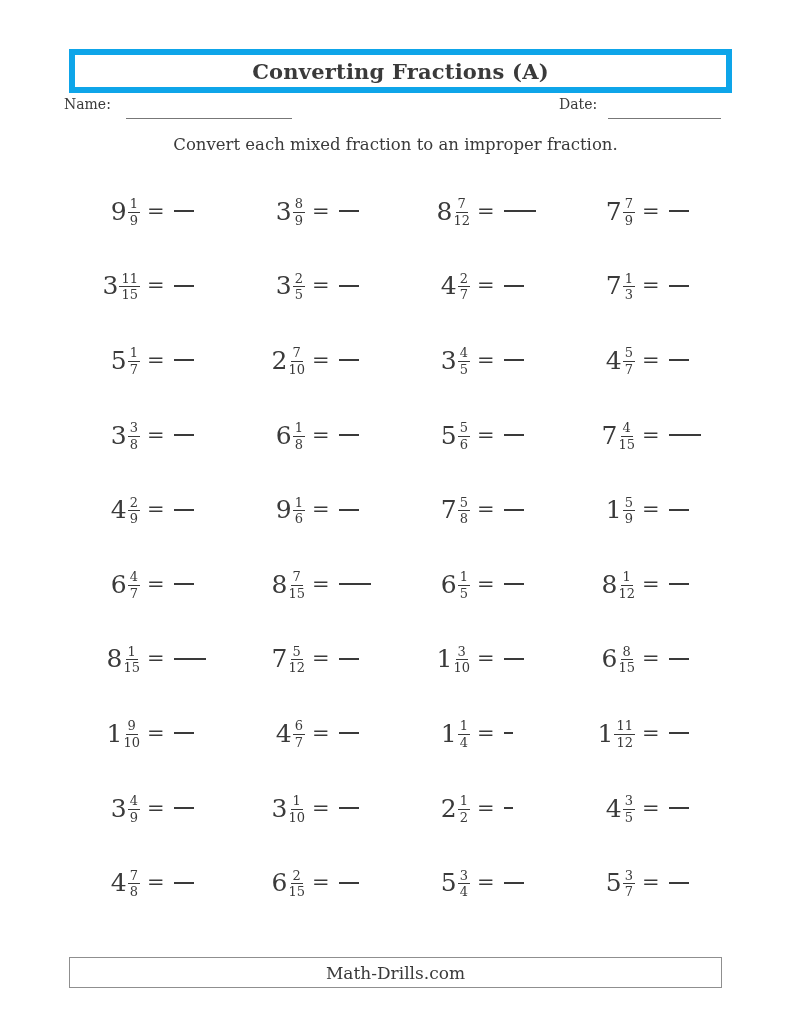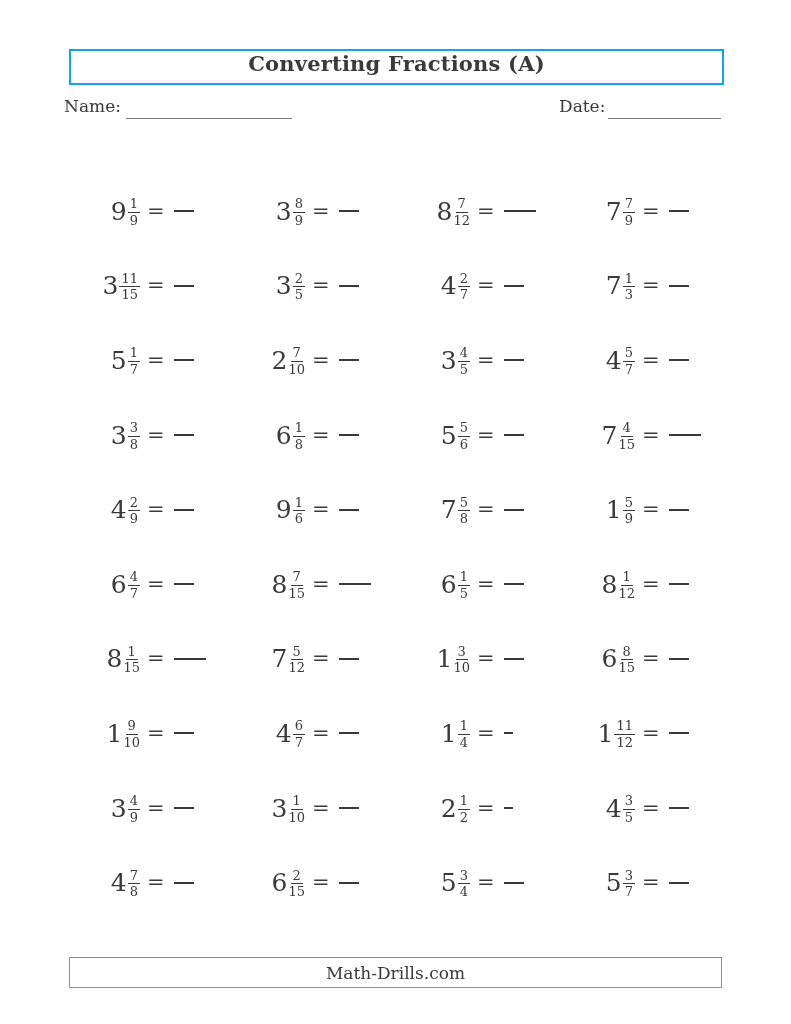--- a/index.html
+++ b/index.html
@@ -11,33 +11,33 @@
     font-family: "DejaVu Serif", serif;
     color: #3a3a3a;
     overflow: hidden;
   }
 
   
   .title-box {
     position: absolute;
     left: 69px; top: 49px;
     width: 651px; height: 32px;
-    border: 2px solid #0ea5e9;
-    display: flex; justify-content: center;
+    border: 6px solid #0ea5e9;
+    display: flex; align-items: center; justify-content: center;
   }
   .title-box .title-text {
     font-size: 21px;
     font-weight: bold;
     letter-spacing: 0.2px;
   }
 
   
   .nd-label {
     position: absolute;
-    font-size: 17px;
+    font-size: 14px;
     top: 96px;
   }
   .name-label { left: 64px; }
   .date-label { left: 559px; text-align: right; }
   .write-line {
     position: absolute;
     top: 118px;
     height: 0;
     border-bottom: 1.6px solid #777777;
   }
@@ -125,20 +125,21 @@
   <div class="title-box">
     <span class="title-text">Converting Fractions (A)</span>
   </div>
 
   <span class="nd-label name-label">Name:</span>
   <span class="write-line name-line"></span>
 
   <span class="nd-label date-label">Date:</span>
   <span class="write-line date-line"></span>
 
+  <div class="instruction">Convert each mixed fraction to an improper fraction.</div>
 
   <div class="problems-grid" id="problems-grid">
   <div class="problem">
     <span class="mixed">
       <span class="whole">9</span>
       <span class="frac">
         <span class="num">1</span>
         <span class="den">9</span>
       </span>
     </span>

